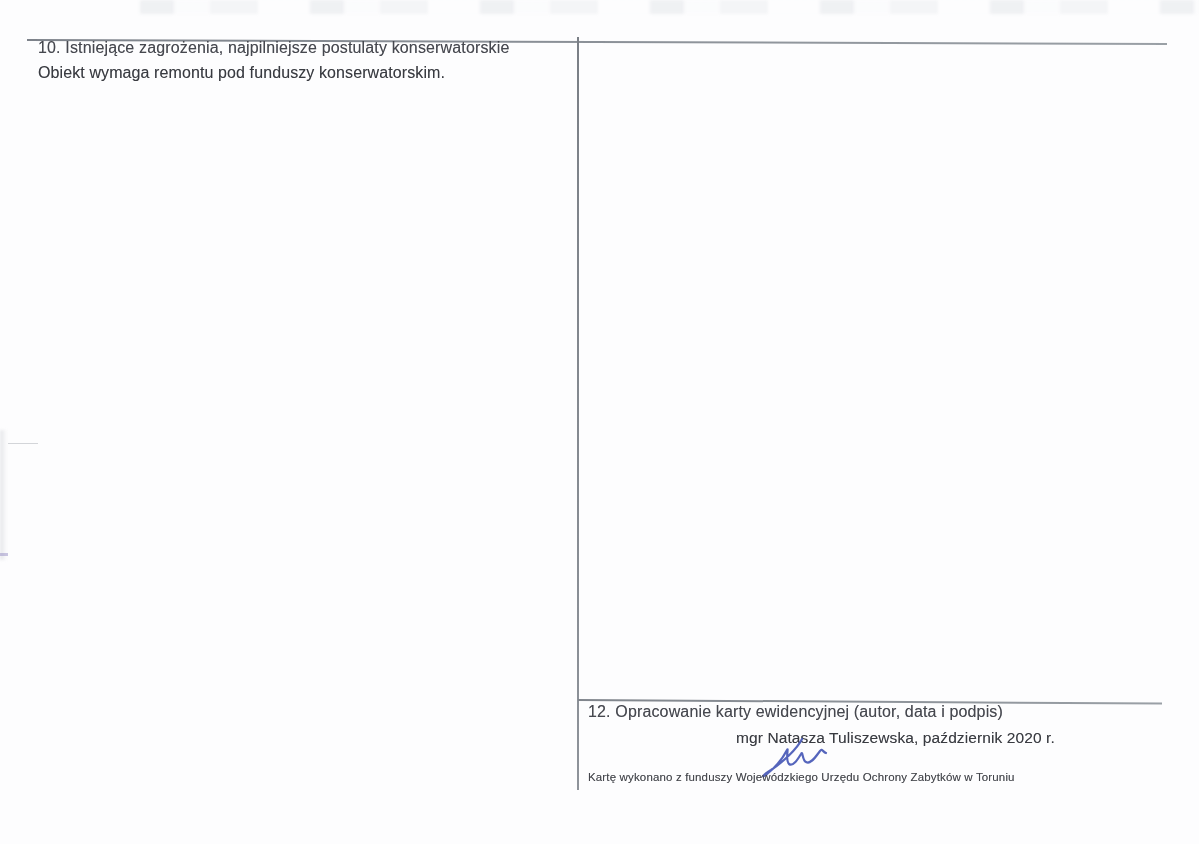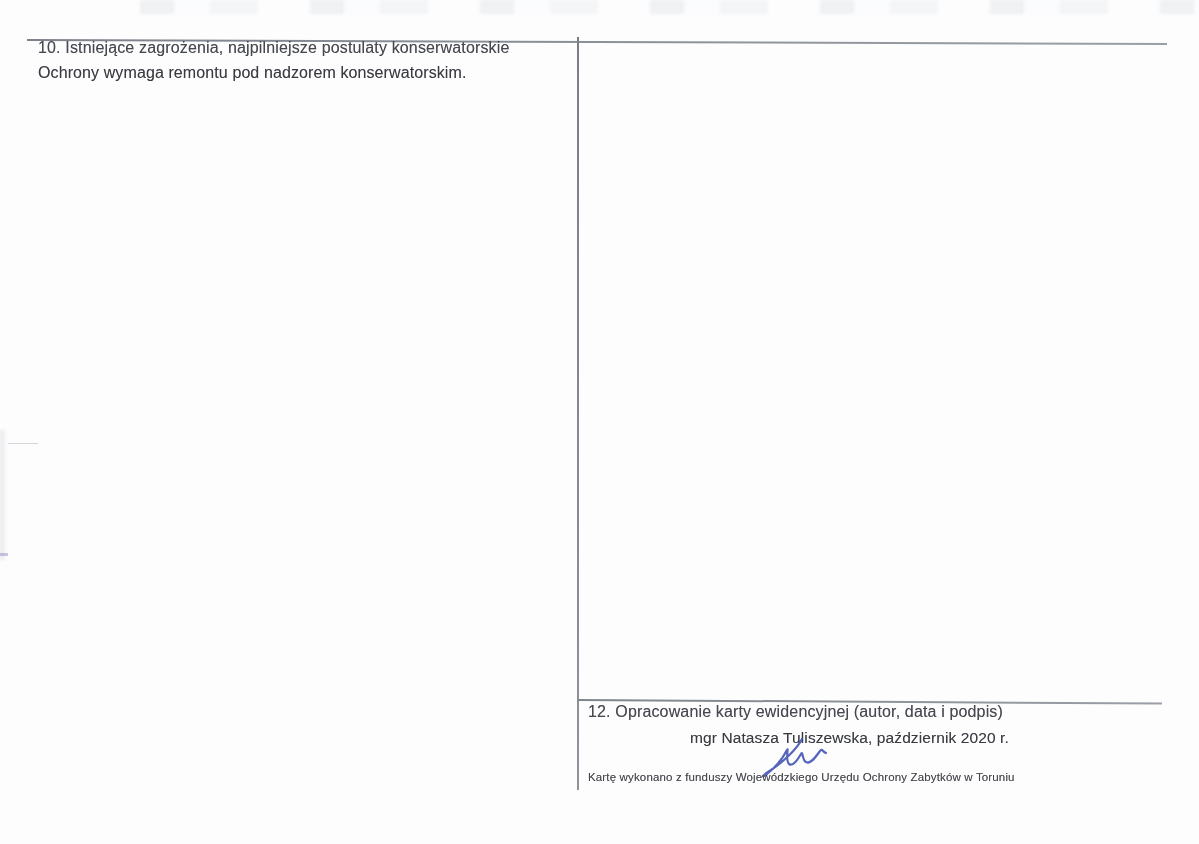--- a/index.html
+++ b/index.html
@@ -70,21 +70,21 @@
     font-size: 16px; line-height: 23px;
     color: #393b41;
     letter-spacing: .1px;
     text-shadow: 0 0 .5px rgba(57,59,65,.4);
     white-space: nowrap;
   }
   .hdr-10   { left: 38px;  top: 41px; }
   .body-10  { left: 38px;  top: 61px; }
   .hdr-11   { left: 588px; top: 43px; }
   .hdr-12   { left: 588px; top: 705px; text-align: center; }
-  .author   { left: 690px; top: 726px; font-size: 15.5px; text-align: center; }
+  .author   { left: 736px; top: 726px; font-size: 15.5px; text-align: center; }
   .footer-note {
     position: absolute; left: 588px; top: 771px;
     font-size: 11.5px; color: #44464c;
     letter-spacing: .15px;
     text-shadow: 0 0 .5px rgba(68,70,76,.45);
     white-space: nowrap;
   }
 
   .signature {
     position: absolute; left: 748px; top: 733px;
@@ -100,21 +100,21 @@
   <div class="scan-left-smudge"></div>
   <div class="scan-dash"></div>
   <div class="scan-tick"></div>
 
   <div class="rule rule-top"></div>
   <div class="rule rule-divider"></div>
   <div class="rule rule-s12"></div>
 
   <div class="hdr hdr-10">10. Istniejące zagrożenia, najpilniejsze postulaty konserwatorskie</div>
   <div class="body-text body-10">
-    <div>Ochrony wymaga remontu pod nadzorem konserwatorskim.</div>
+    <div>Obiekt wymaga remontu pod funduszy konserwatorskim.</div>
   </div>
 
 
   <div class="hdr hdr-12">12. Opracowanie karty ewidencyjnej (autor, data i podpis)</div>
   <div class="body-text author">mgr Natasza Tuliszewska, październik 2020 r.</div>
 
   <svg class="signature" viewBox="0 0 92 52" aria-hidden="true">
     <path d="M 54 6 C 49 16, 35 29, 23 37
              C 15 42, 12 46, 19 41
              C 29 33, 36 23, 39 17

